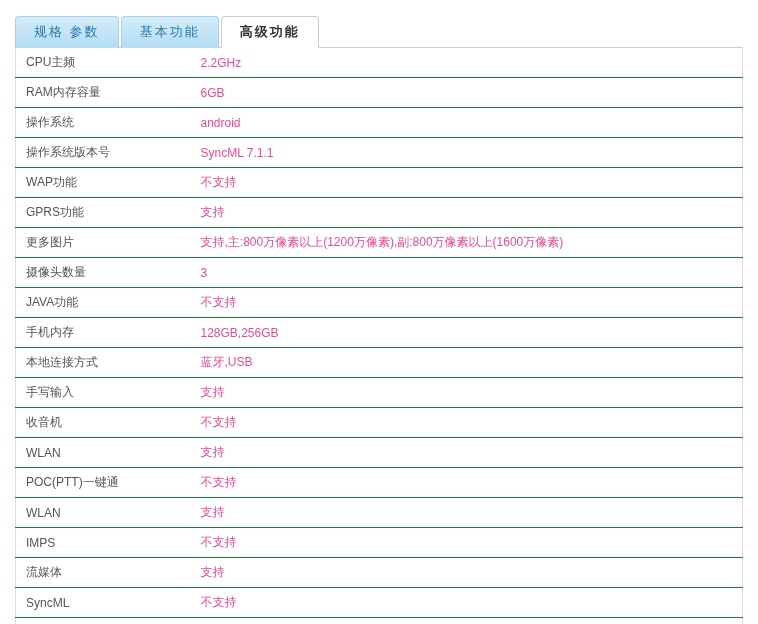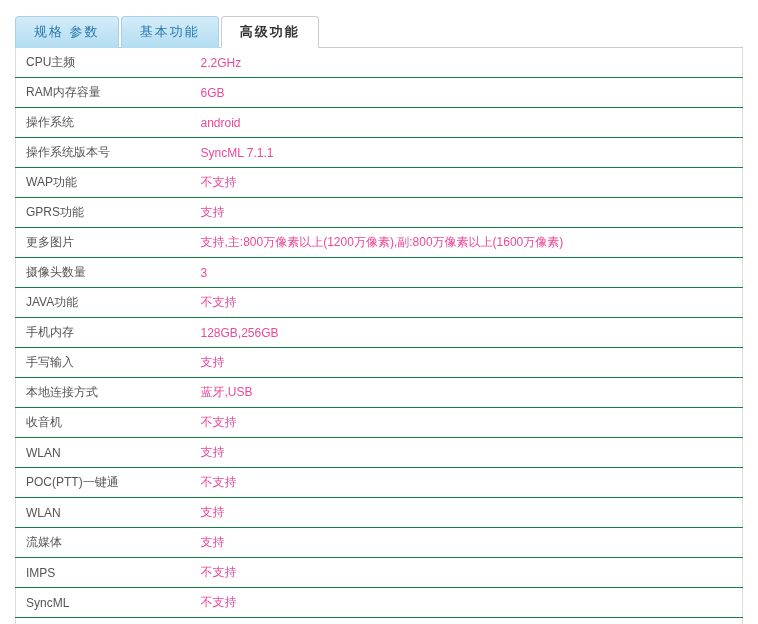--- a/index.html
+++ b/index.html
@@ -113,50 +113,50 @@
       </tr>
       <tr>
         <td class="label">JAVA功能</td>
         <td class="value">不支持</td>
       </tr>
       <tr>
         <td class="label">手机内存</td>
         <td class="value">128GB,256GB</td>
       </tr>
       <tr>
+        <td class="label">本地连接方式</td>
+        <td class="value">蓝牙,USB</td>
+      </tr>
+      <tr>
         <td class="label">手写输入</td>
         <td class="value">支持</td>
-      </tr>
-      <tr>
-        <td class="label">本地连接方式</td>
-        <td class="value">蓝牙,USB</td>
       </tr>
       <tr>
         <td class="label">收音机</td>
         <td class="value">不支持</td>
       </tr>
       <tr>
         <td class="label">WLAN</td>
         <td class="value">支持</td>
       </tr>
       <tr>
         <td class="label">POC(PTT)一键通</td>
         <td class="value">不支持</td>
       </tr>
       <tr>
         <td class="label">WLAN</td>
         <td class="value">支持</td>
       </tr>
       <tr>
+        <td class="label">IMPS</td>
+        <td class="value">不支持</td>
+      </tr>
+      <tr>
         <td class="label">流媒体</td>
         <td class="value">支持</td>
-      </tr>
-      <tr>
-        <td class="label">IMPS</td>
-        <td class="value">不支持</td>
       </tr>
       <tr>
         <td class="label">SyncML</td>
         <td class="value">不支持</td>
       </tr>
       <tr>
         <td class="label">视频播放</td>
         <td class="value">3GP,RM,MPEG-4,AVI</td>
       </tr>
     </tbody>

